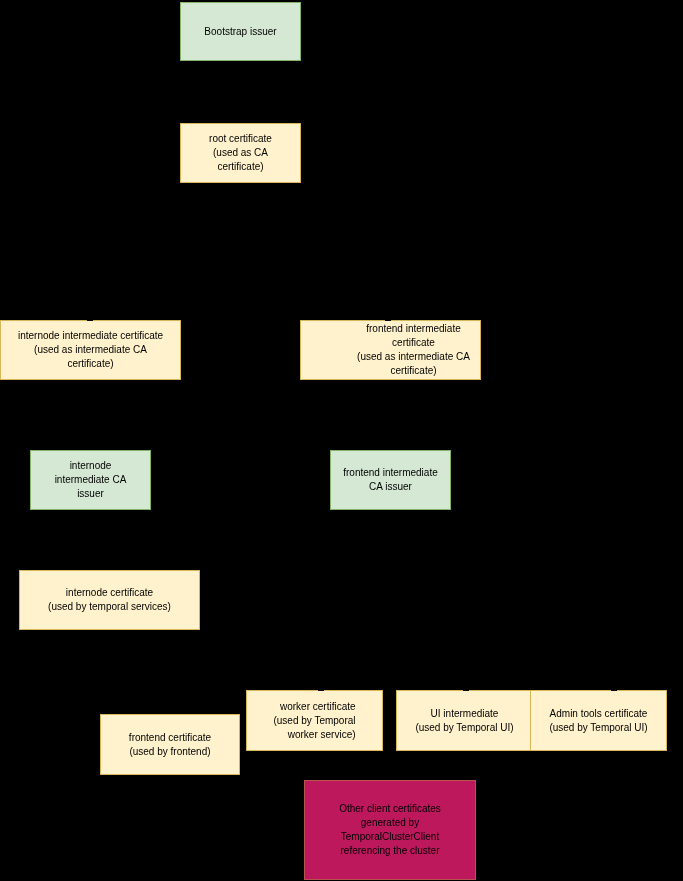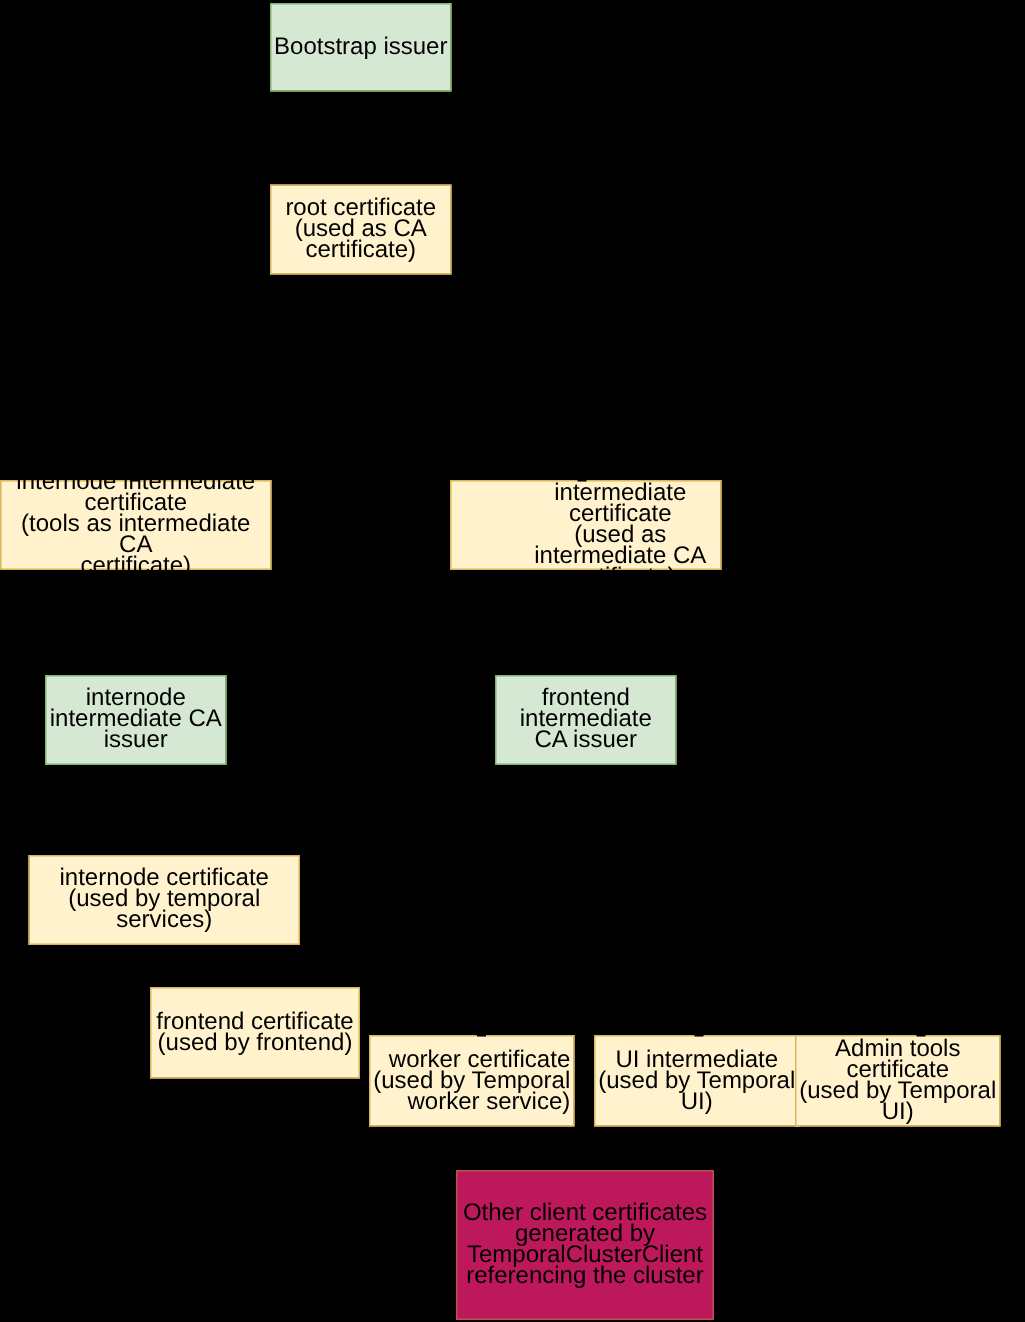--- a/index.html
+++ b/index.html
@@ -15,21 +15,21 @@
     overflow: hidden;
     font-family: "Liberation Sans", "DejaVu Sans", sans-serif;
   }
   .node {
     position: absolute;
     box-sizing: border-box;
     display: flex;
     align-items: center;
     justify-content: center;
     text-align: center;
-    font-size: 16px;
+    font-size: 10px;
     line-height: 14px;
     color: #000000;
     padding: 0 1px;
   }
   .node .label {
     white-space: pre-line;
   }
   .issuer {
     background: #d5e8d4;
     border: 1px solid #82b366;
@@ -44,21 +44,21 @@
   }
   
   .n1  { left: 180px; top: 2px;   width: 121px; height: 59px; }
   .n2  { left: 180px; top: 111px; width: 121px; height: 60px; margin-top: 12px; }
   .n3  { left: 180px; top: 210px; width: 121px; height: 60px; }
   .n4  { left: 0px;   top: 320px; width: 181px; height: 60px; }
   .n5  { left: 300px; top: 320px; width: 181px; height: 60px; padding-left: 47px; }
   .n6  { left: 30px;  top: 450px; width: 121px; height: 60px; }
   .n7  { left: 330px; top: 450px; width: 121px; height: 60px; }
   .n8  { left: 0px;   top: 570px; width: 181px; height: 60px; margin-left: 19px; }
-  .n9  { left: 100px; top: 658px; width: 140px; height: 61px; }
+  .n9  { left: 100px; top: 714px; width: 140px; height: 61px; }
   .n10 { left: 246px; top: 690px; width: 137px; height: 61px; text-align: right; }
   .n11 { left: 396px; top: 690px; width: 137px; height: 61px; }
   .n12 { left: 530px; top: 690px; width: 137px; height: 61px; }
   .n13 { left: 304px; top: 780px; width: 172px; height: 100px; }
   
   .notch {
     position: absolute;
     width: 6px;
     height: 3px;
     background: #000000;
@@ -80,21 +80,21 @@
 
   <div class="node certificate n2">
     <span class="label">root certificate
 (used as CA
 certificate)</span>
   </div>
 
 
   <div class="node certificate n4">
     <span class="label">internode intermediate certificate
-(tools as intermediate CA
+(used as intermediate CA
 certificate)</span>
   </div>
 
   <div class="node certificate n5">
     <span class="label">frontend intermediate certificate
 (used as intermediate CA
 certificate)</span>
   </div>
 
   <div class="node issuer n7">

